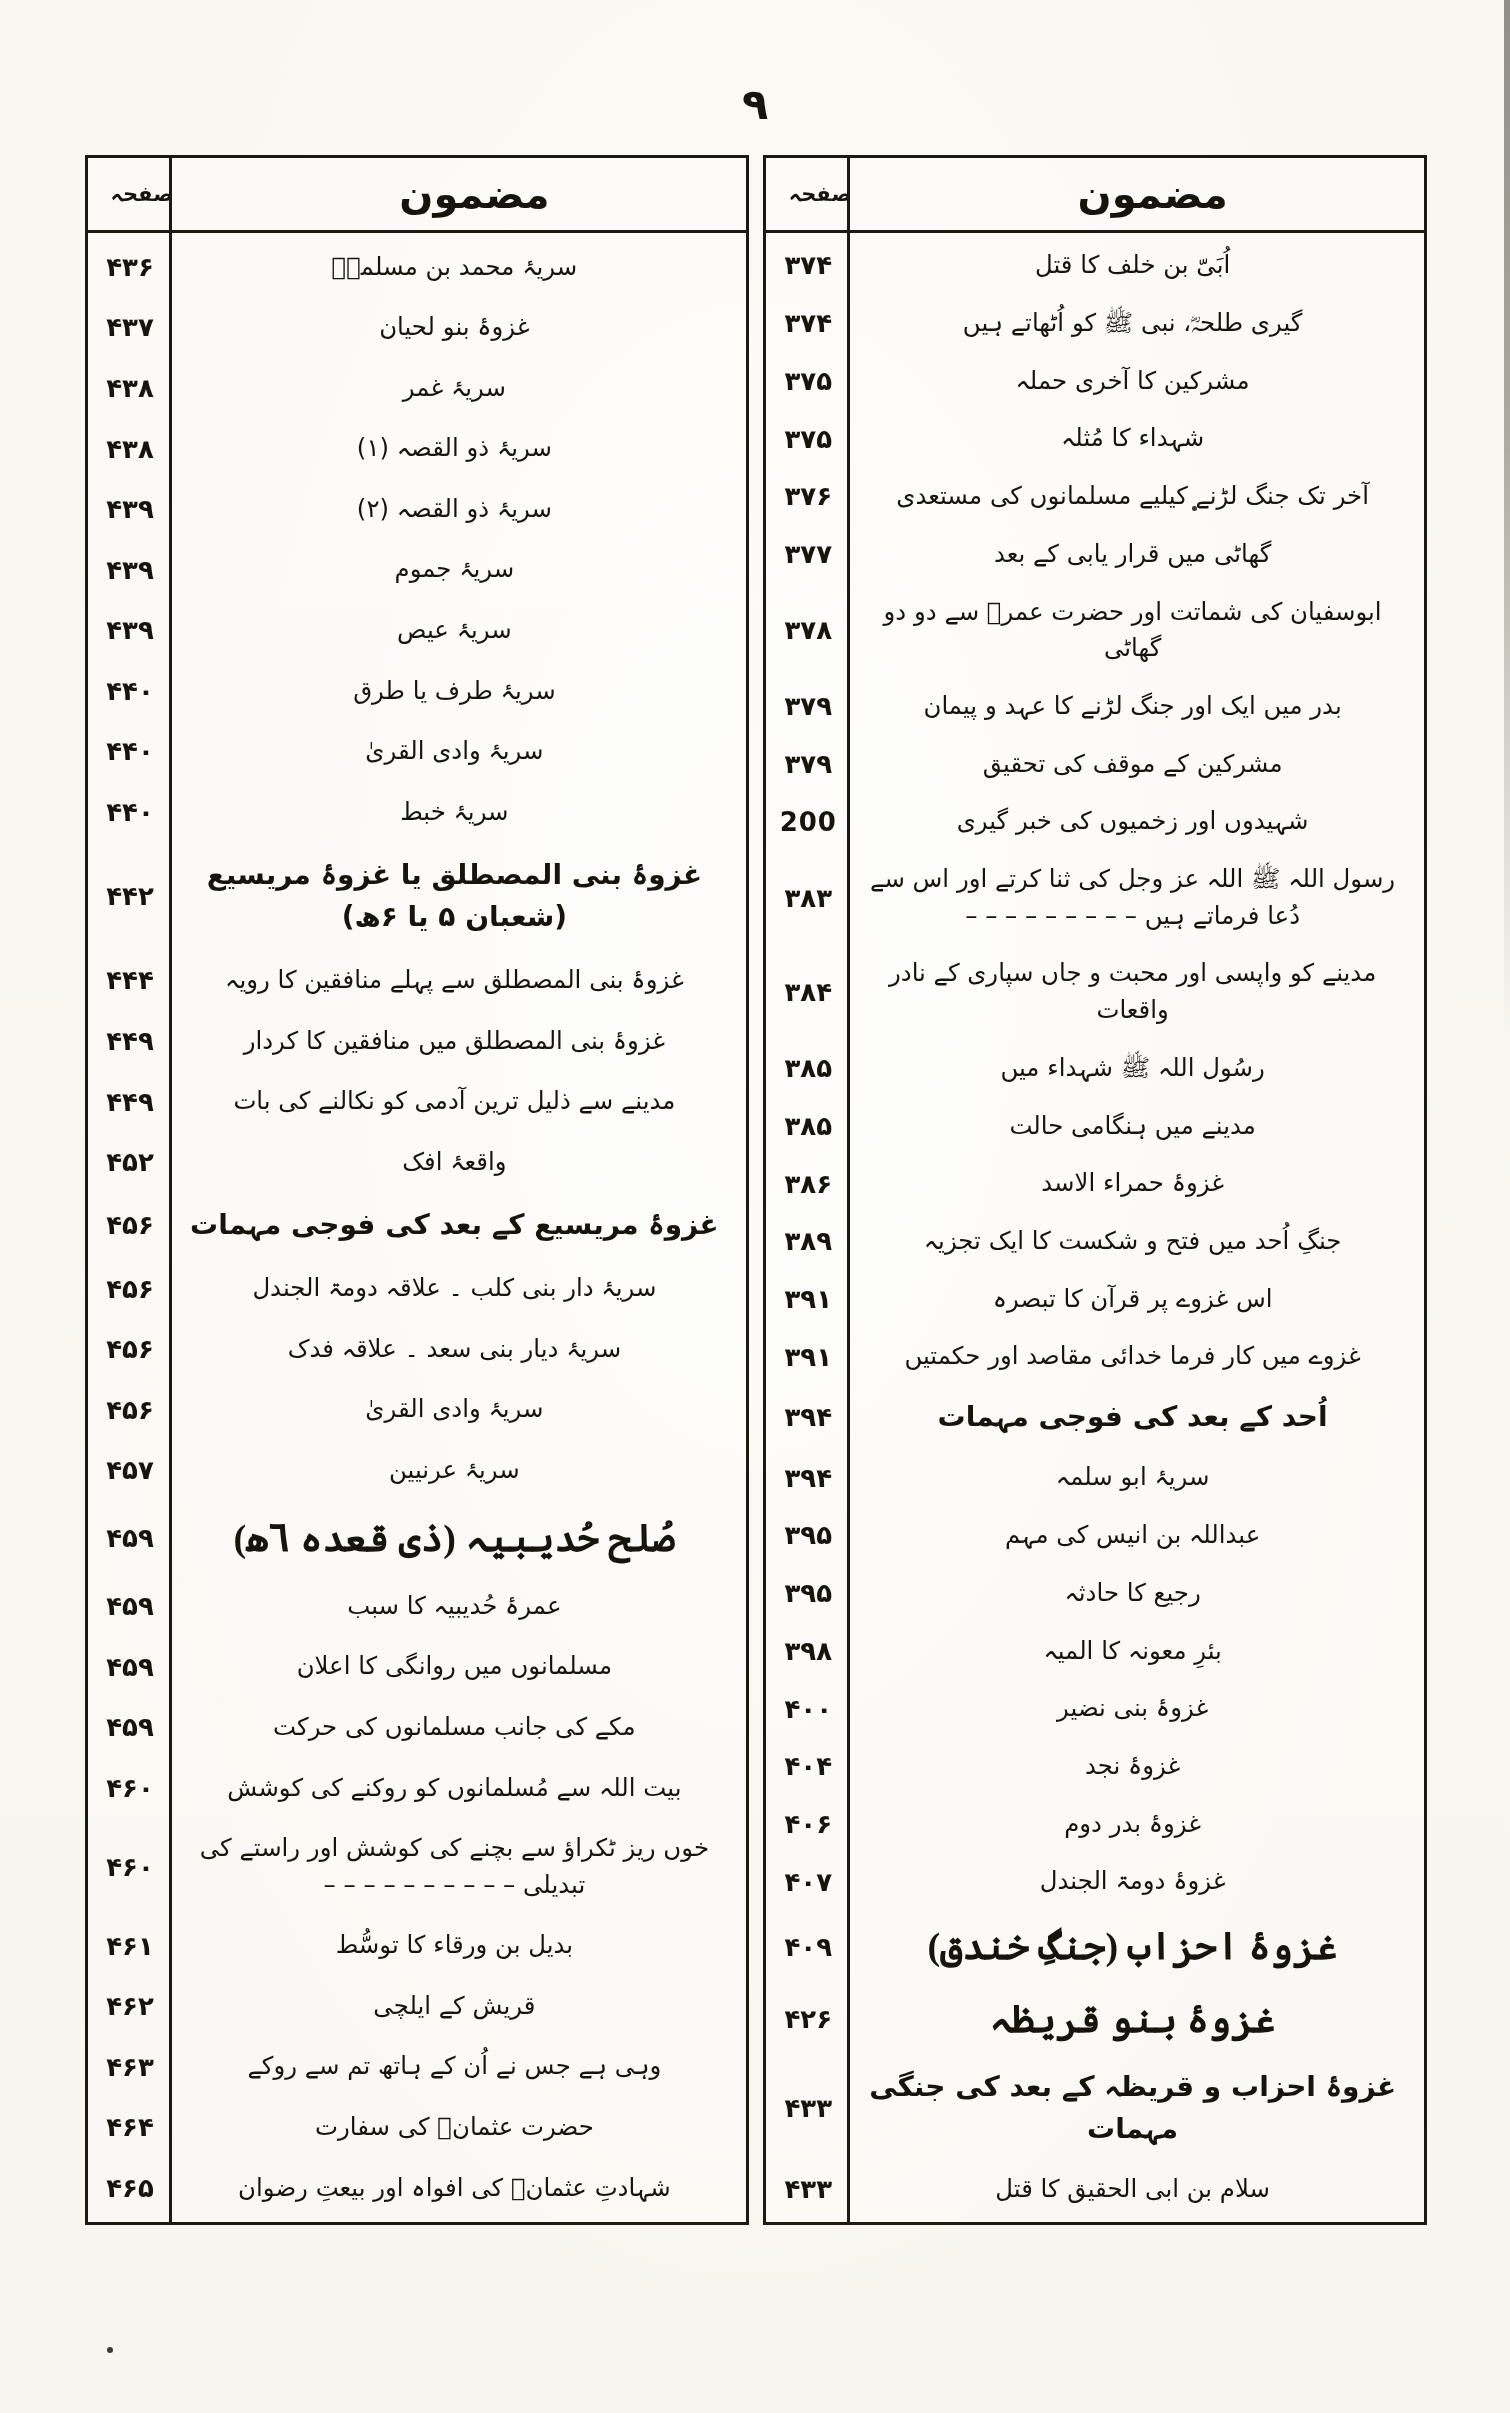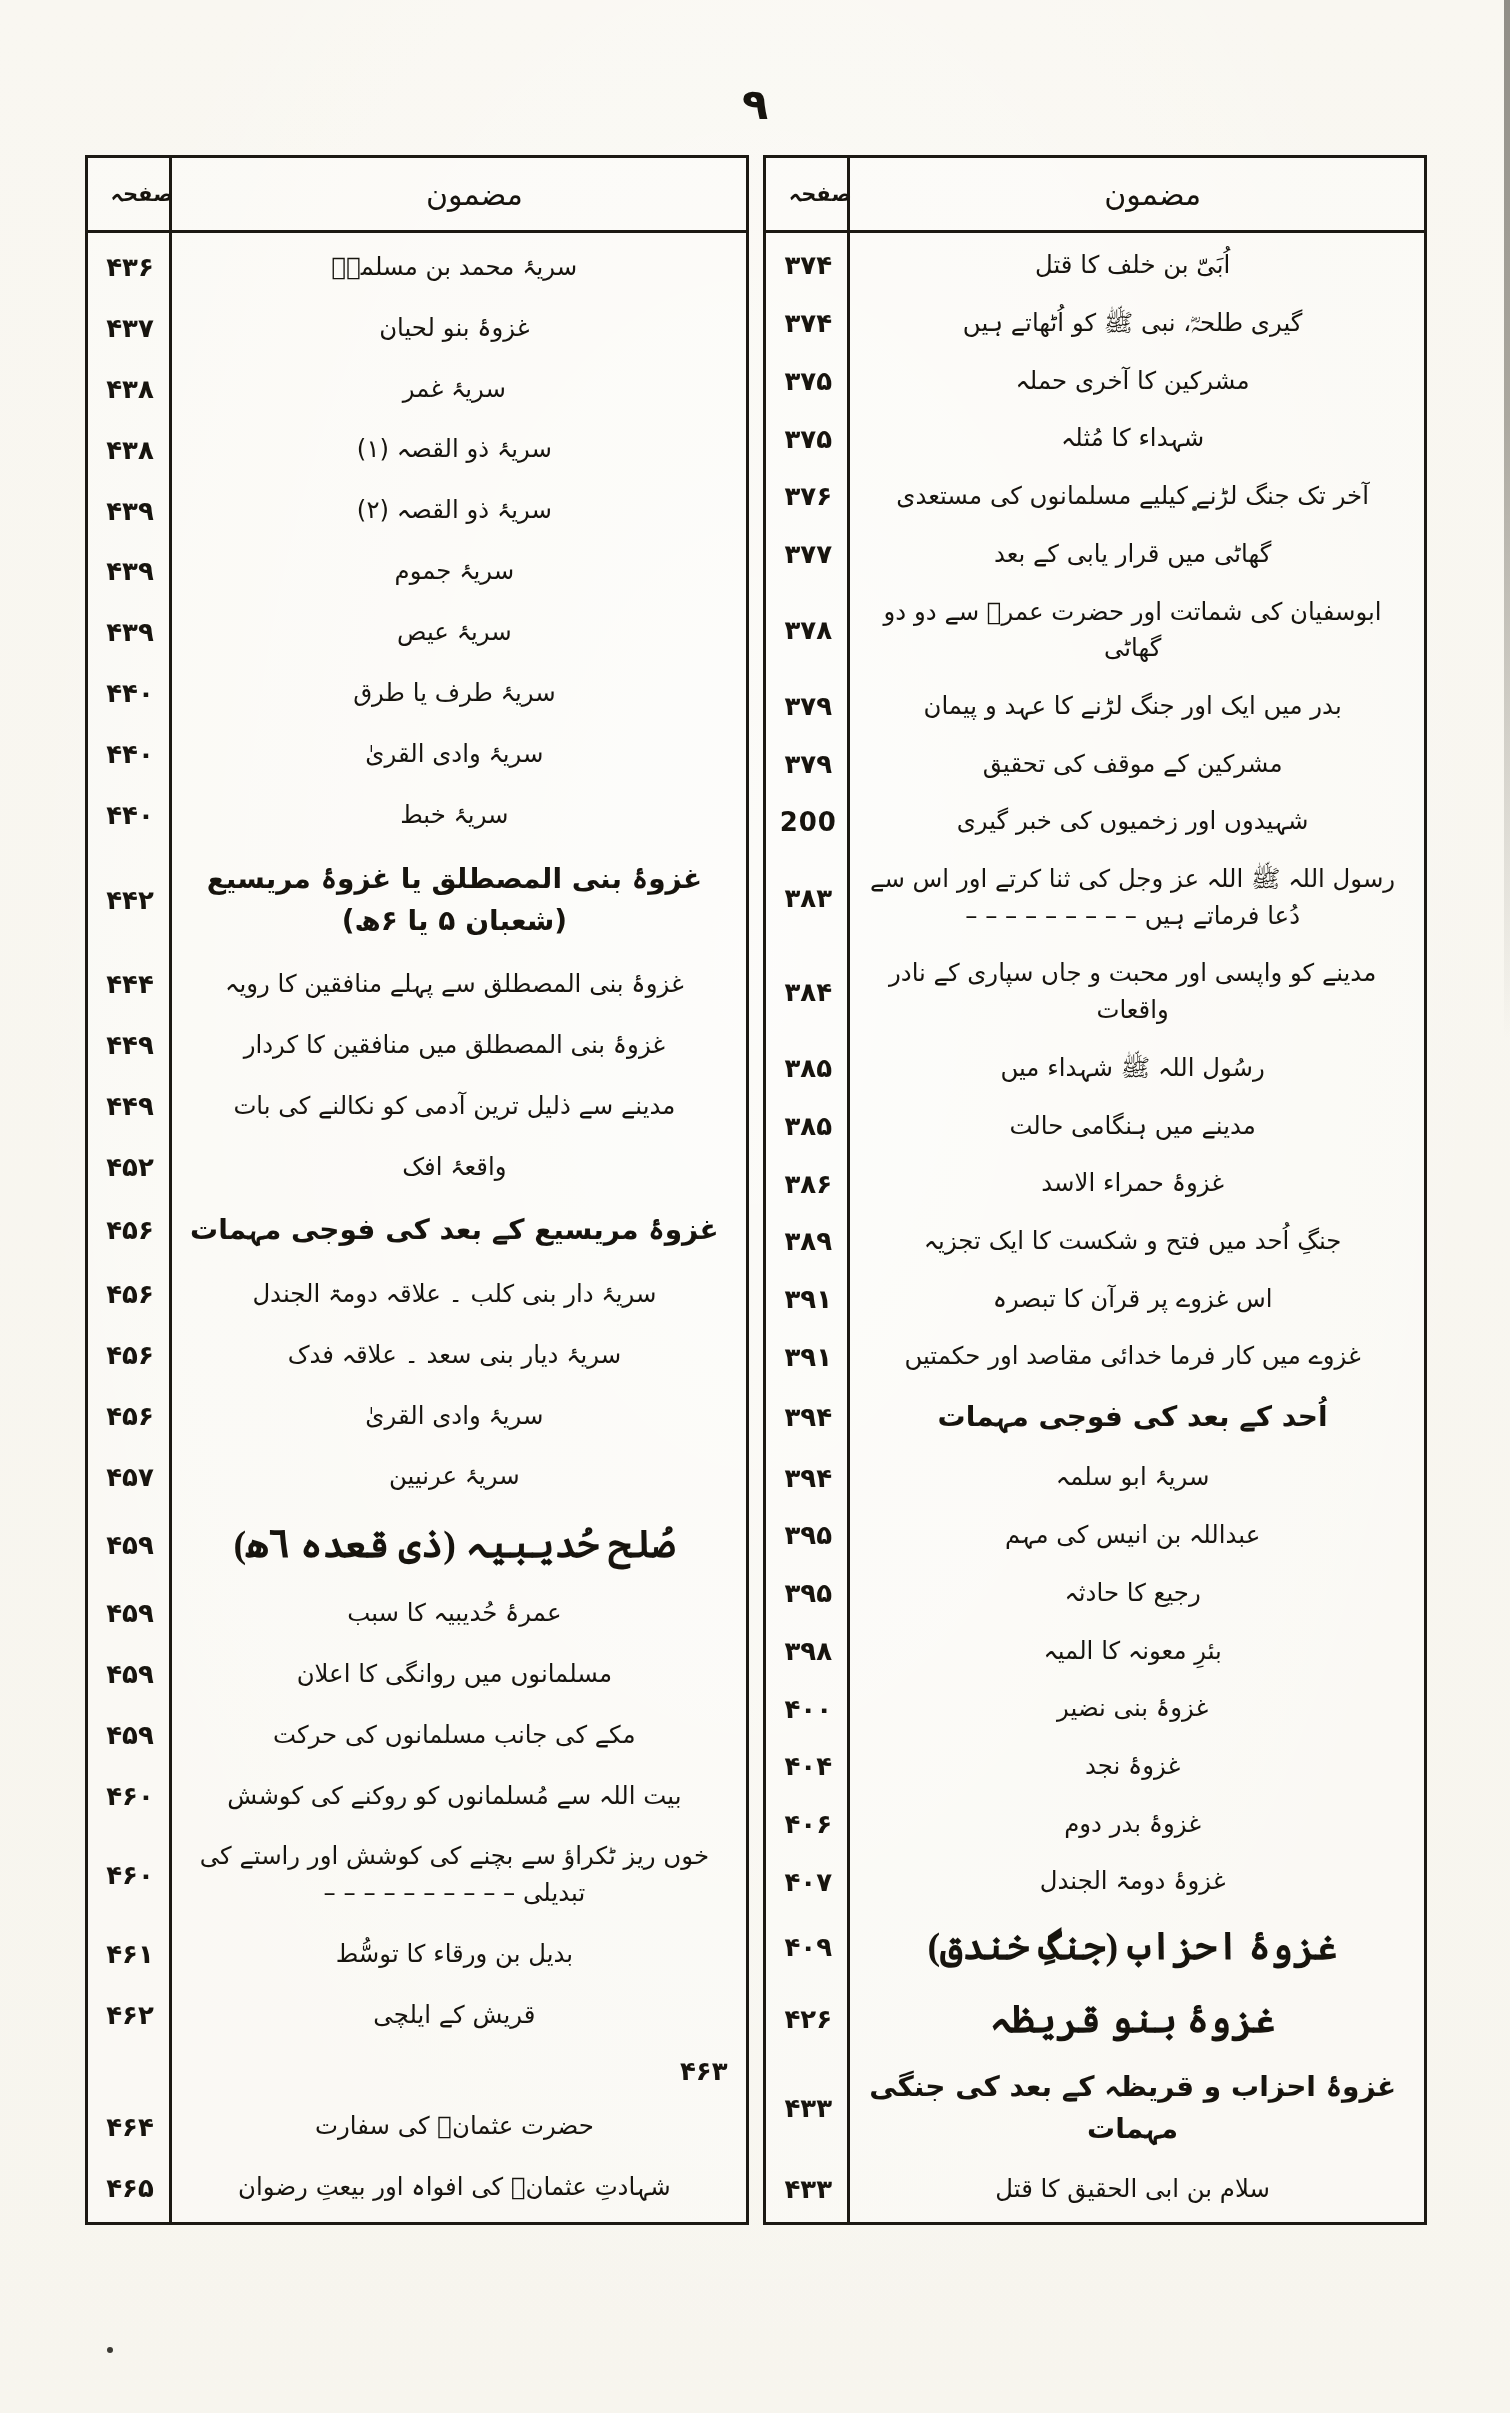--- a/index.html
+++ b/index.html
@@ -18,21 +18,21 @@
     background:linear-gradient(180deg,#3a372f 0%,#6b675c 40%,rgba(0,0,0,0) 100%);opacity:.55;}
   .page-num{position:absolute;top:79px;left:0;right:0;text-align:center;
     font-size:43px;font-weight:700;}
   .tables{position:absolute;top:155px;left:85px;right:83px;height:2070px;
     display:flex;gap:14.5px;direction:rtl;}
   .toc-table{flex:1;position:relative;border:3.6px solid #1c1913;
     display:flex;flex-direction:column;background:rgba(255,255,255,.35);}
   .vline{position:absolute;top:0;bottom:0;left:81px;width:2.7px;background:#1c1913;}
   .thead{display:flex;flex-direction:row;border-bottom:3.6px solid #1c1913;min-height:72px;}
   .th-topic{flex:1;display:flex;align-items:center;justify-content:center;
-    font-size:30px;font-weight:400;padding-left:7.2px;}
+    font-size:40px;font-weight:700;padding-left:7.2px;}
   .th-page{width:108px;display:flex;align-items:center;justify-content:center;
     font-size:21px;font-weight:700;}
   .rows{flex:1;display:flex;flex-direction:column;justify-content:space-around;padding:3.6px 0;}
   .row{display:flex;flex-direction:row;align-items:center;}
   .topic{flex:1;text-align:center;font-size:24.4px;line-height:1.5;padding:1.8px 18px 1.8px 9px;}
   .pagenum{width:84px;align-self:stretch;display:flex;align-items:center;justify-content:center;
     font-size:26px;font-weight:700;letter-spacing:0.9px;}
   .row.style-bold .topic{font-size:28px;font-weight:700;}
   .row.style-large .topic{font-size:38px;font-weight:700;line-height:1.35;font-family:Liberation Serif, serif;}
   .speck{position:absolute;background:#3c3a33;border-radius:50%;}
@@ -352,20 +352,21 @@
     <div class="topic">بدیل بن ورقاء کا توسُّط</div>
     <div class="pagenum">۴۶۱</div>
   </div>
 
   <div class="row">
     <div class="topic">قریش کے ایلچی</div>
     <div class="pagenum">۴۶۲</div>
   </div>
 
   <div class="row">
+    <div class="topic">وہی ہے جس نے اُن کے ہاتھ تم سے روکے</div>
     <div class="pagenum">۴۶۳</div>
   </div>
 
   <div class="row">
     <div class="topic">حضرت عثمانؓ کی سفارت</div>
     <div class="pagenum">۴۶۴</div>
   </div>
 
   <div class="row">
     <div class="topic">شہادتِ عثمانؓ کی افواہ اور بیعتِ رضوان</div>

